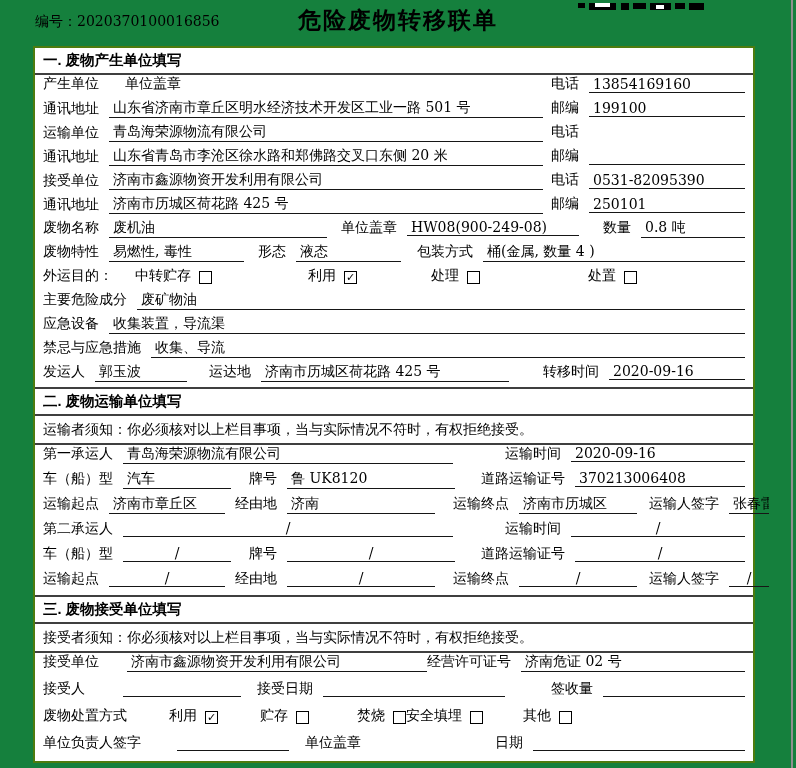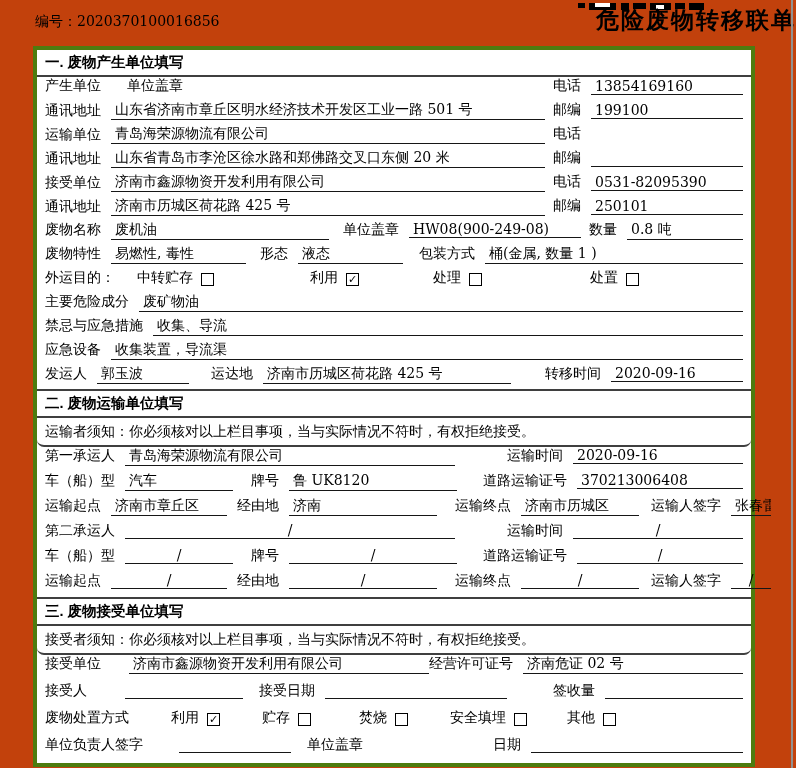--- a/index.html
+++ b/index.html
@@ -1,29 +1,29 @@
 <!DOCTYPE html>
 <html><head>
 <meta charset="utf-8">
 <style>
   * { box-sizing: border-box; }
   body { margin:0; background:#fff; }
-  .page { width:796px; height:768px; position:relative; background:#c2410c;
+  .page { width:796px; height:768px; position:relative; background:#15803d;
           font-family:"DejaVu Serif", serif; font-size:14px; color:#000; overflow:hidden; }
   .page-edge { position:absolute; right:3px; top:0; height:768px; width:2px; background:#919191; }
   .qr { position:absolute; top:0; right:92px; width:126px; height:10px; overflow:hidden; }
   .hdr { position:relative; height:46px; }
   .hdr-number { position:absolute; left:35px; top:13px; white-space:nowrap; }
-  .hdr-title { position:absolute; left:0; right:0; top:5px; text-align:right;
+  .hdr-title { position:absolute; left:0; right:0; top:5px; text-align:center;
                font-family:Liberation Mono, monospace; font-weight:700; font-size:23px; letter-spacing:2px; }
-  .formbox { margin-left:33px; width:722px; border:4px solid #4d7c0f; background:#fff; }
+  .formbox { margin-left:33px; width:722px; border:2px solid #4d7c0f; background:#fff; }
   .sec-title { font-family:"Liberation Sans", sans-serif; font-weight:700; font-size:14.5px;
                padding:3px 6px 3px 8px; border-bottom:2px solid #3f3f3f; }
   .sec-title.mid { border-top:2px solid #3f3f3f; }
-  .notice { padding:5px 6px 4px 8px; border-bottom:2px solid #3f3f3f; white-space:nowrap;border-radius:7px; }
+  .notice { padding:5px 6px 4px 8px; border-bottom:2px solid #3f3f3f; white-space:nowrap; }
   .row { display:flex; align-items:flex-start; height:24px; padding:0 8px 3px 8px; }
   .s2 .row { height:25px; }
   .s3 .row { height:27px; }
   .lbl { white-space:nowrap; margin-right:10px; flex-shrink:0; }
   .val { border-bottom:1px solid #161616; padding:0 4px; white-space:nowrap; overflow:hidden;
          flex-shrink:0; min-width:40px; min-height:17px; }
   .val.fill { flex:1 1 auto; }
   .val.center { text-align:center; }
   .left { display:flex; align-items:flex-end; width:508px; flex-shrink:0; }
   .right { display:flex; align-items:flex-end; flex:1 1 auto; }
@@ -125,31 +125,31 @@
           <span class="lbl">邮编</span>
           <span class="val fill">250101</span>
         </div>
       </div>
 
       <div class="row">
         <span class="lbl">废物名称</span>
         <span class="val" style="width:218px">废机油</span>
         <span class="lbl" style="margin-left:14px">单位盖章</span>
         <span class="val" style="width:172px">HW08(900-249-08)</span>
-        <span class="lbl" style="margin-left:8px">数量</span>
+        <span class="lbl" style="margin-left:24px">数量</span>
         <span class="val fill">0.8 吨</span>
       </div>
 
       <div class="row">
         <span class="lbl">废物特性</span>
         <span class="val" style="width:135px">易燃性, 毒性</span>
         <span class="lbl" style="margin-left:14px">形态</span>
         <span class="val" style="width:105px">液态</span>
         <span class="lbl" style="margin-left:16px">包装方式</span>
-        <span class="val fill">桶(金属, 数量 1 )</span>
+        <span class="val fill">桶(金属, 数量 4 )</span>
       </div>
 
       <div class="row">
         <span class="lbl">外运目的：</span>
         <span class="opt" style="margin-left:12px">
           <span>中转贮存</span>
           <span class="cb"></span>
         </span>
         <span class="opt" style="margin-left:96px">
           <span>利用</span>
@@ -164,27 +164,27 @@
           <span class="cb"></span>
         </span>
       </div>
 
       <div class="row">
         <span class="lbl">主要危险成分</span>
         <span class="val fill">废矿物油</span>
       </div>
 
       <div class="row">
+        <span class="lbl">应急设备</span>
+        <span class="val fill">收集装置，导流渠</span>
+      </div>
+
+      <div class="row">
         <span class="lbl">禁忌与应急措施</span>
         <span class="val fill">收集、导流</span>
-      </div>
-
-      <div class="row">
-        <span class="lbl">应急设备</span>
-        <span class="val fill">收集装置，导流渠</span>
       </div>
 
       <div class="row">
         <span class="lbl">发运人</span>
         <span class="val" style="width:92px">郭玉波</span>
         <span class="lbl" style="margin-left:22px">运达地</span>
         <span class="val" style="width:248px">济南市历城区荷花路 425 号</span>
         <span class="lbl" style="margin-left:34px">转移时间</span>
         <span class="val fill">2020-09-16</span>
       </div>
@@ -276,21 +276,21 @@
           <span class="cb">✓</span>
         </span>
         <span class="opt" style="margin-left:42px">
           <span>贮存</span>
           <span class="cb"></span>
         </span>
         <span class="opt" style="margin-left:48px">
           <span>焚烧</span>
           <span class="cb"></span>
         </span>
-        <span class="opt" style="margin-left:42px">
+        <span class="opt" style="">
           <span>安全填埋</span>
           <span class="cb"></span>
         </span>
         <span class="opt" style="margin-left:40px">
           <span>其他</span>
           <span class="cb"></span>
         </span>
       </div>
 
       <div class="row">

